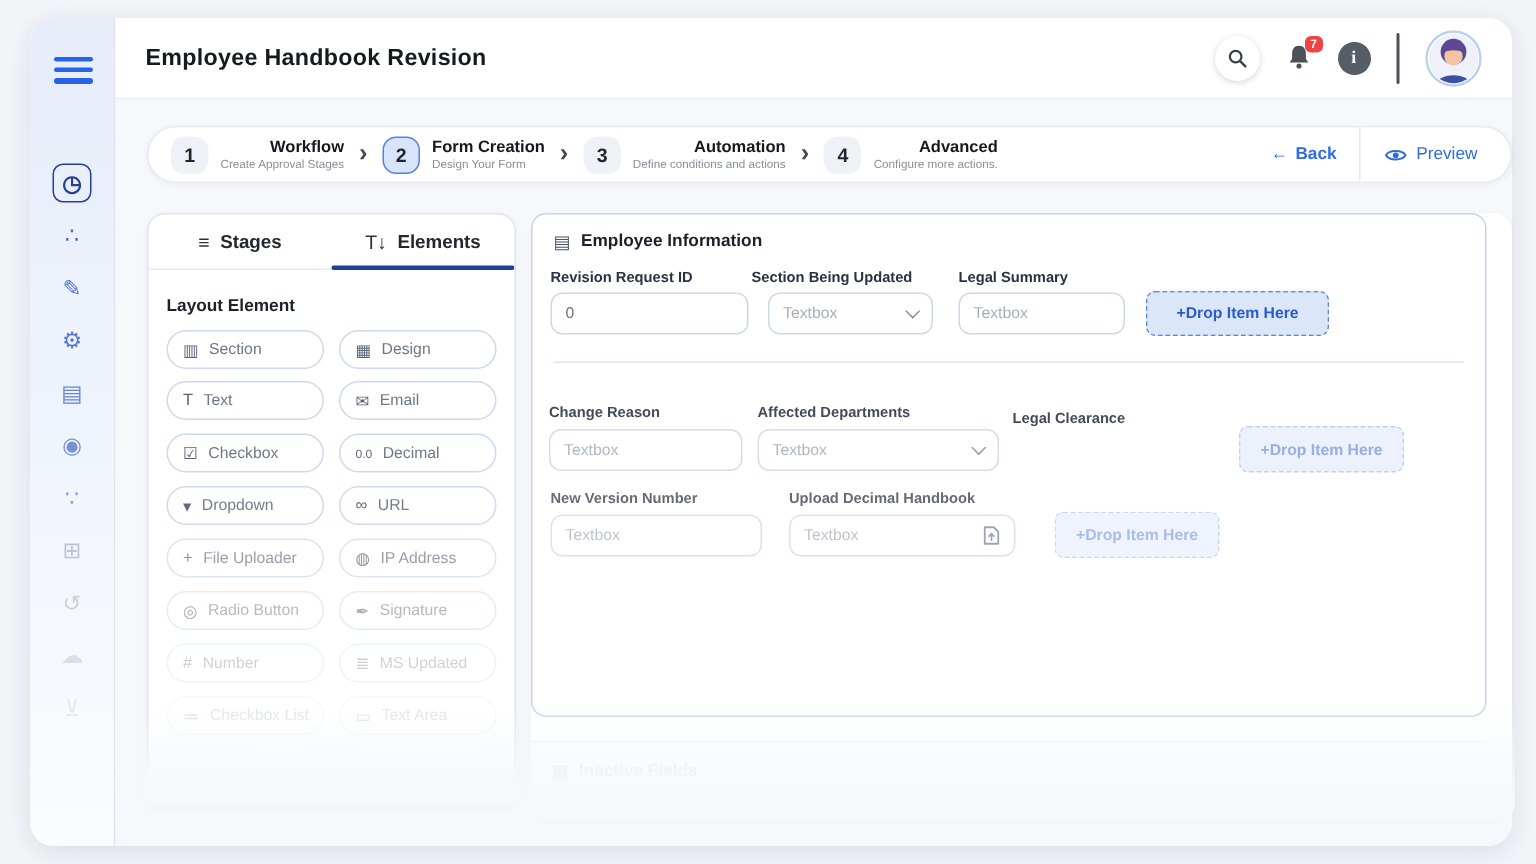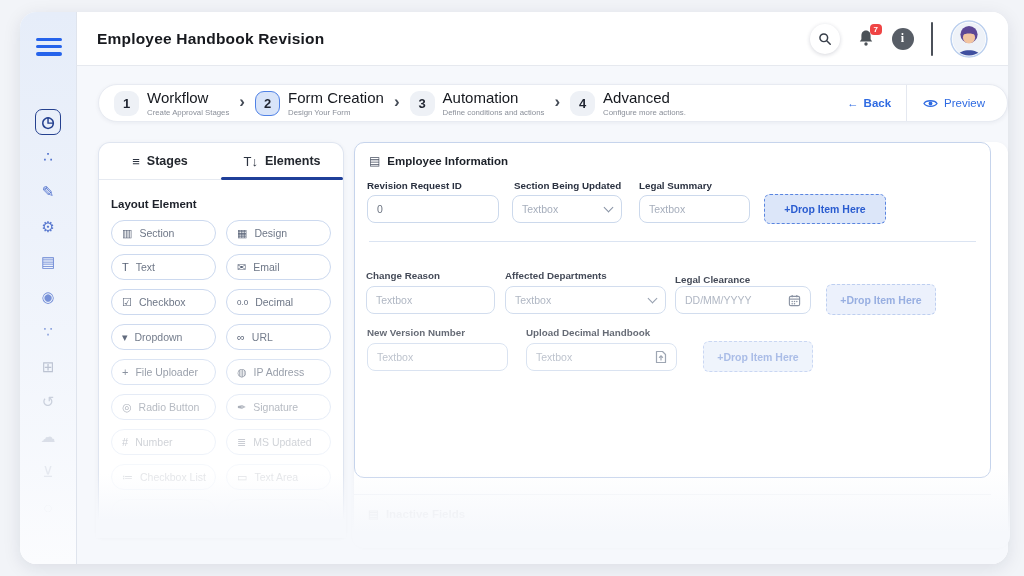--- a/index.html
+++ b/index.html
@@ -41,21 +41,21 @@
              border-radius:0 0 16px 0; border-left:1px solid #dfe4ed; }
 
   
   .stepbar { position:absolute; left:21px; top:18px; width:910px; height:38px; background:#fff;
              border:1px solid #e8ebf2; border-radius:19px; box-shadow:0 1px 4px rgba(20,30,60,.06);
              display:flex; align-items:center; padding:0 6px; }
   .step { display:flex; align-items:center; gap:8px; padding:0 9px; cursor:pointer; }
   .snum { width:25px; height:25px; border-radius:9px; background:#eef1f6; display:flex; align-items:center;
           justify-content:center; font-size:13px; color:#1f2430; font-weight:600; flex:none; }
   .step.active .snum { background:#d8e4f9; border:1.5px solid #5082e6; }
-  .stitle { font-size:15px; font-weight:400; color:#15181e; line-height:1.1; }
+  .stitle { font-size:11px; font-weight:700; color:#15181e; line-height:1.1;text-align:right; }
   .ssub { font-size:7.8px; color:#8a8f99; margin-top:1.5px; white-space:nowrap; }
   .schev { color:#454c57; font-size:17px; font-weight:700; padding:0 1px; margin-top:-2px; }
   .backbtn { margin-left:auto; color:#2f6be2; font-size:11.5px; font-weight:600; display:flex; gap:5px;
              align-items:center; padding-right:15px; cursor:pointer; }
   .stepdiv { width:1px; align-self:stretch; background:#e4e8f0; }
   .previewbtn { color:#2f6be2; font-size:11.5px; font-weight:400; display:flex; gap:6px; align-items:center;
                 padding:0 16px; cursor:pointer; }
 
   
   .lpanel { position:absolute; left:21px; top:76px; width:246px; height:394px; background:#fff;
@@ -337,21 +337,21 @@
     <div class="rpanel">
       <div class="eicard">
         <div class="eihead">
           <span class="eg">▤</span>
           <span>Employee Information</span>
         </div>
 
         <div class="frow">
           <div class="flabel" style="left:12px;top:37px">Revision Request ID</div>
           <input class="finput" style="left: 12px; top: 52px; width: 132px;" value="0">
-          <div class="flabel" style="left:159px;top:37px">Section Being Updated</div>
+          <div class="flabel" style="left:146px;top:37px">Section Being Updated</div>
           <div class="finput" style="left:157px;top:52px;width:110px">
             <span class="selval">Textbox</span>
             <span class="chev"></span>
           </div>
           <div class="flabel" style="left:284px;top:37px">Legal Summary</div>
           <input class="finput" style="left: 284px; top: 52px; width: 111px;" placeholder="Textbox">
           <div class="dz" style="left:409px;top:51px;width:122px;height:30px">
               <span>+Drop Item Here</span>
             </div>
         </div>
@@ -360,36 +360,20 @@
 
         <div class="frow" style="opacity:.88">
           <div class="flabel" style="left:11px;top:127px">Change Reason</div>
           <input class="finput" style="left: 11px; top: 143px; width: 129px;" placeholder="Textbox">
           <div class="flabel" style="left:150px;top:127px">Affected Departments</div>
           <div class="finput" style="left:150px;top:143px;width:161px">
             <span class="selval">Textbox</span>
             <span class="chev"></span>
           </div>
           <div class="flabel" style="left:320px;top:131px">Legal Clearance</div>
-          <div class="finput" style="left:320px;top:143px;width:136px">
-            <span class="selval">DD/MM/YYYY</span>
-            <span class="ficon">
-              <svg width="13" height="13" viewBox="0 0 14 14">
-                  <rect x="1.5" y="2.5" width="11" height="10" rx="1.5" fill="none" stroke="#7a8496" stroke-width="1.2"></rect>
-                  <line x1="1.5" y1="5.5" x2="12.5" y2="5.5" stroke="#7a8496" stroke-width="1.2"></line>
-                  <line x1="4.5" y1="1" x2="4.5" y2="3.5" stroke="#7a8496" stroke-width="1.2"></line>
-                  <line x1="9.5" y1="1" x2="9.5" y2="3.5" stroke="#7a8496" stroke-width="1.2"></line>
-                  <circle cx="4.5" cy="8" r=".8" fill="#7a8496"></circle>
-                  <circle cx="7" cy="8" r=".8" fill="#7a8496"></circle>
-                  <circle cx="9.5" cy="8" r=".8" fill="#7a8496"></circle>
-                  <circle cx="4.5" cy="10.5" r=".8" fill="#7a8496"></circle>
-                  <circle cx="7" cy="10.5" r=".8" fill="#7a8496"></circle>
-                </svg>
-            </span>
-          </div>
           <div class="dz soft" style="left:471px;top:141px;width:110px;height:31px">
               <span>+Drop Item Here</span>
             </div>
         </div>
 
         <div class="frow" style="opacity:.72">
           <div class="flabel" style="left:12px;top:184px">New Version Number</div>
           <input class="finput" style="left: 12px; top: 200px; width: 141px;" placeholder="Textbox">
           <div class="flabel" style="left:171px;top:184px">Upload Decimal Handbook</div>
           <div class="finput" style="left:171px;top:200px;width:151px">

